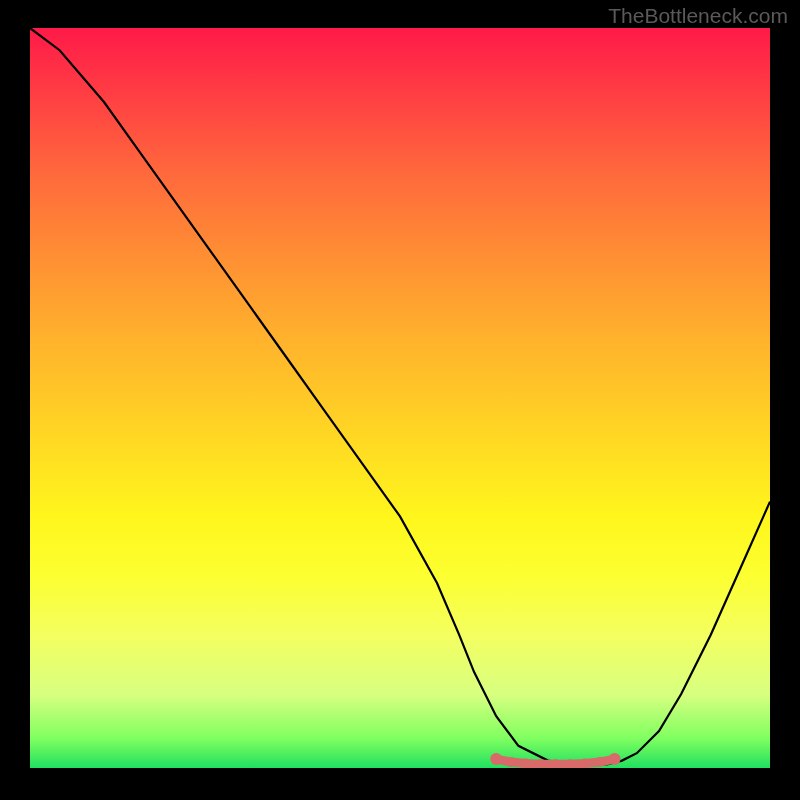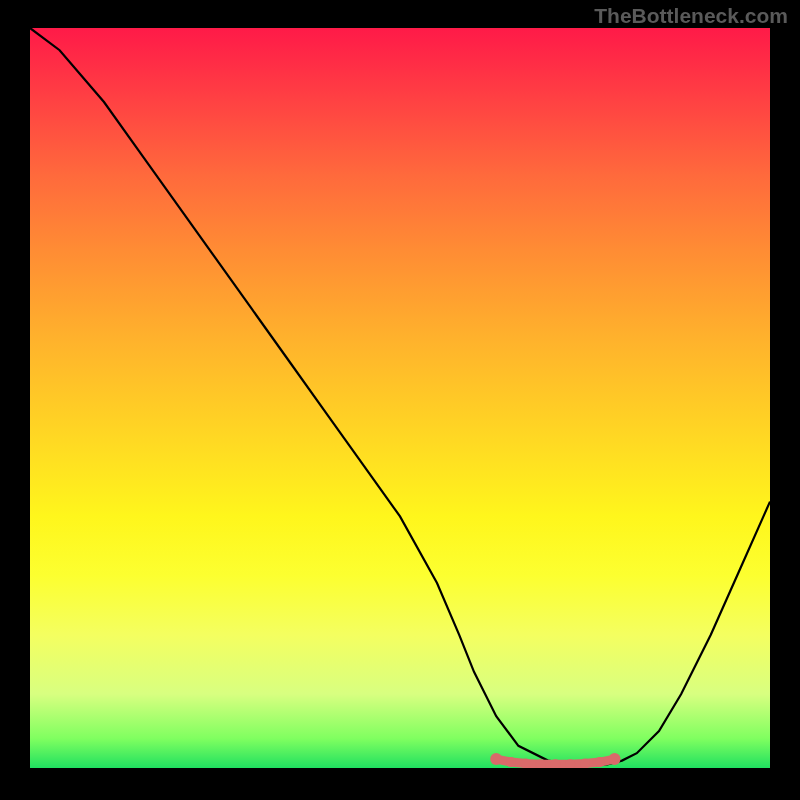--- a/index.html
+++ b/index.html
@@ -9,21 +9,21 @@
     background: #000;
     position: relative;
     font-family: Arial, sans-serif;
   }
   .watermark {
     position: absolute;
     top: 4px;
     right: 12px;
     color: #5a5a5a;
     font-size: 21px;
-    font-weight: bold;
+    font-weight: normal;
     z-index: 10;
   }
   .plot-area {
     position: absolute;
     left: 30px;
     top: 28px;
     width: 740px;
     height: 740px;
     background: linear-gradient(to bottom,
       #ff1a48 0%,

